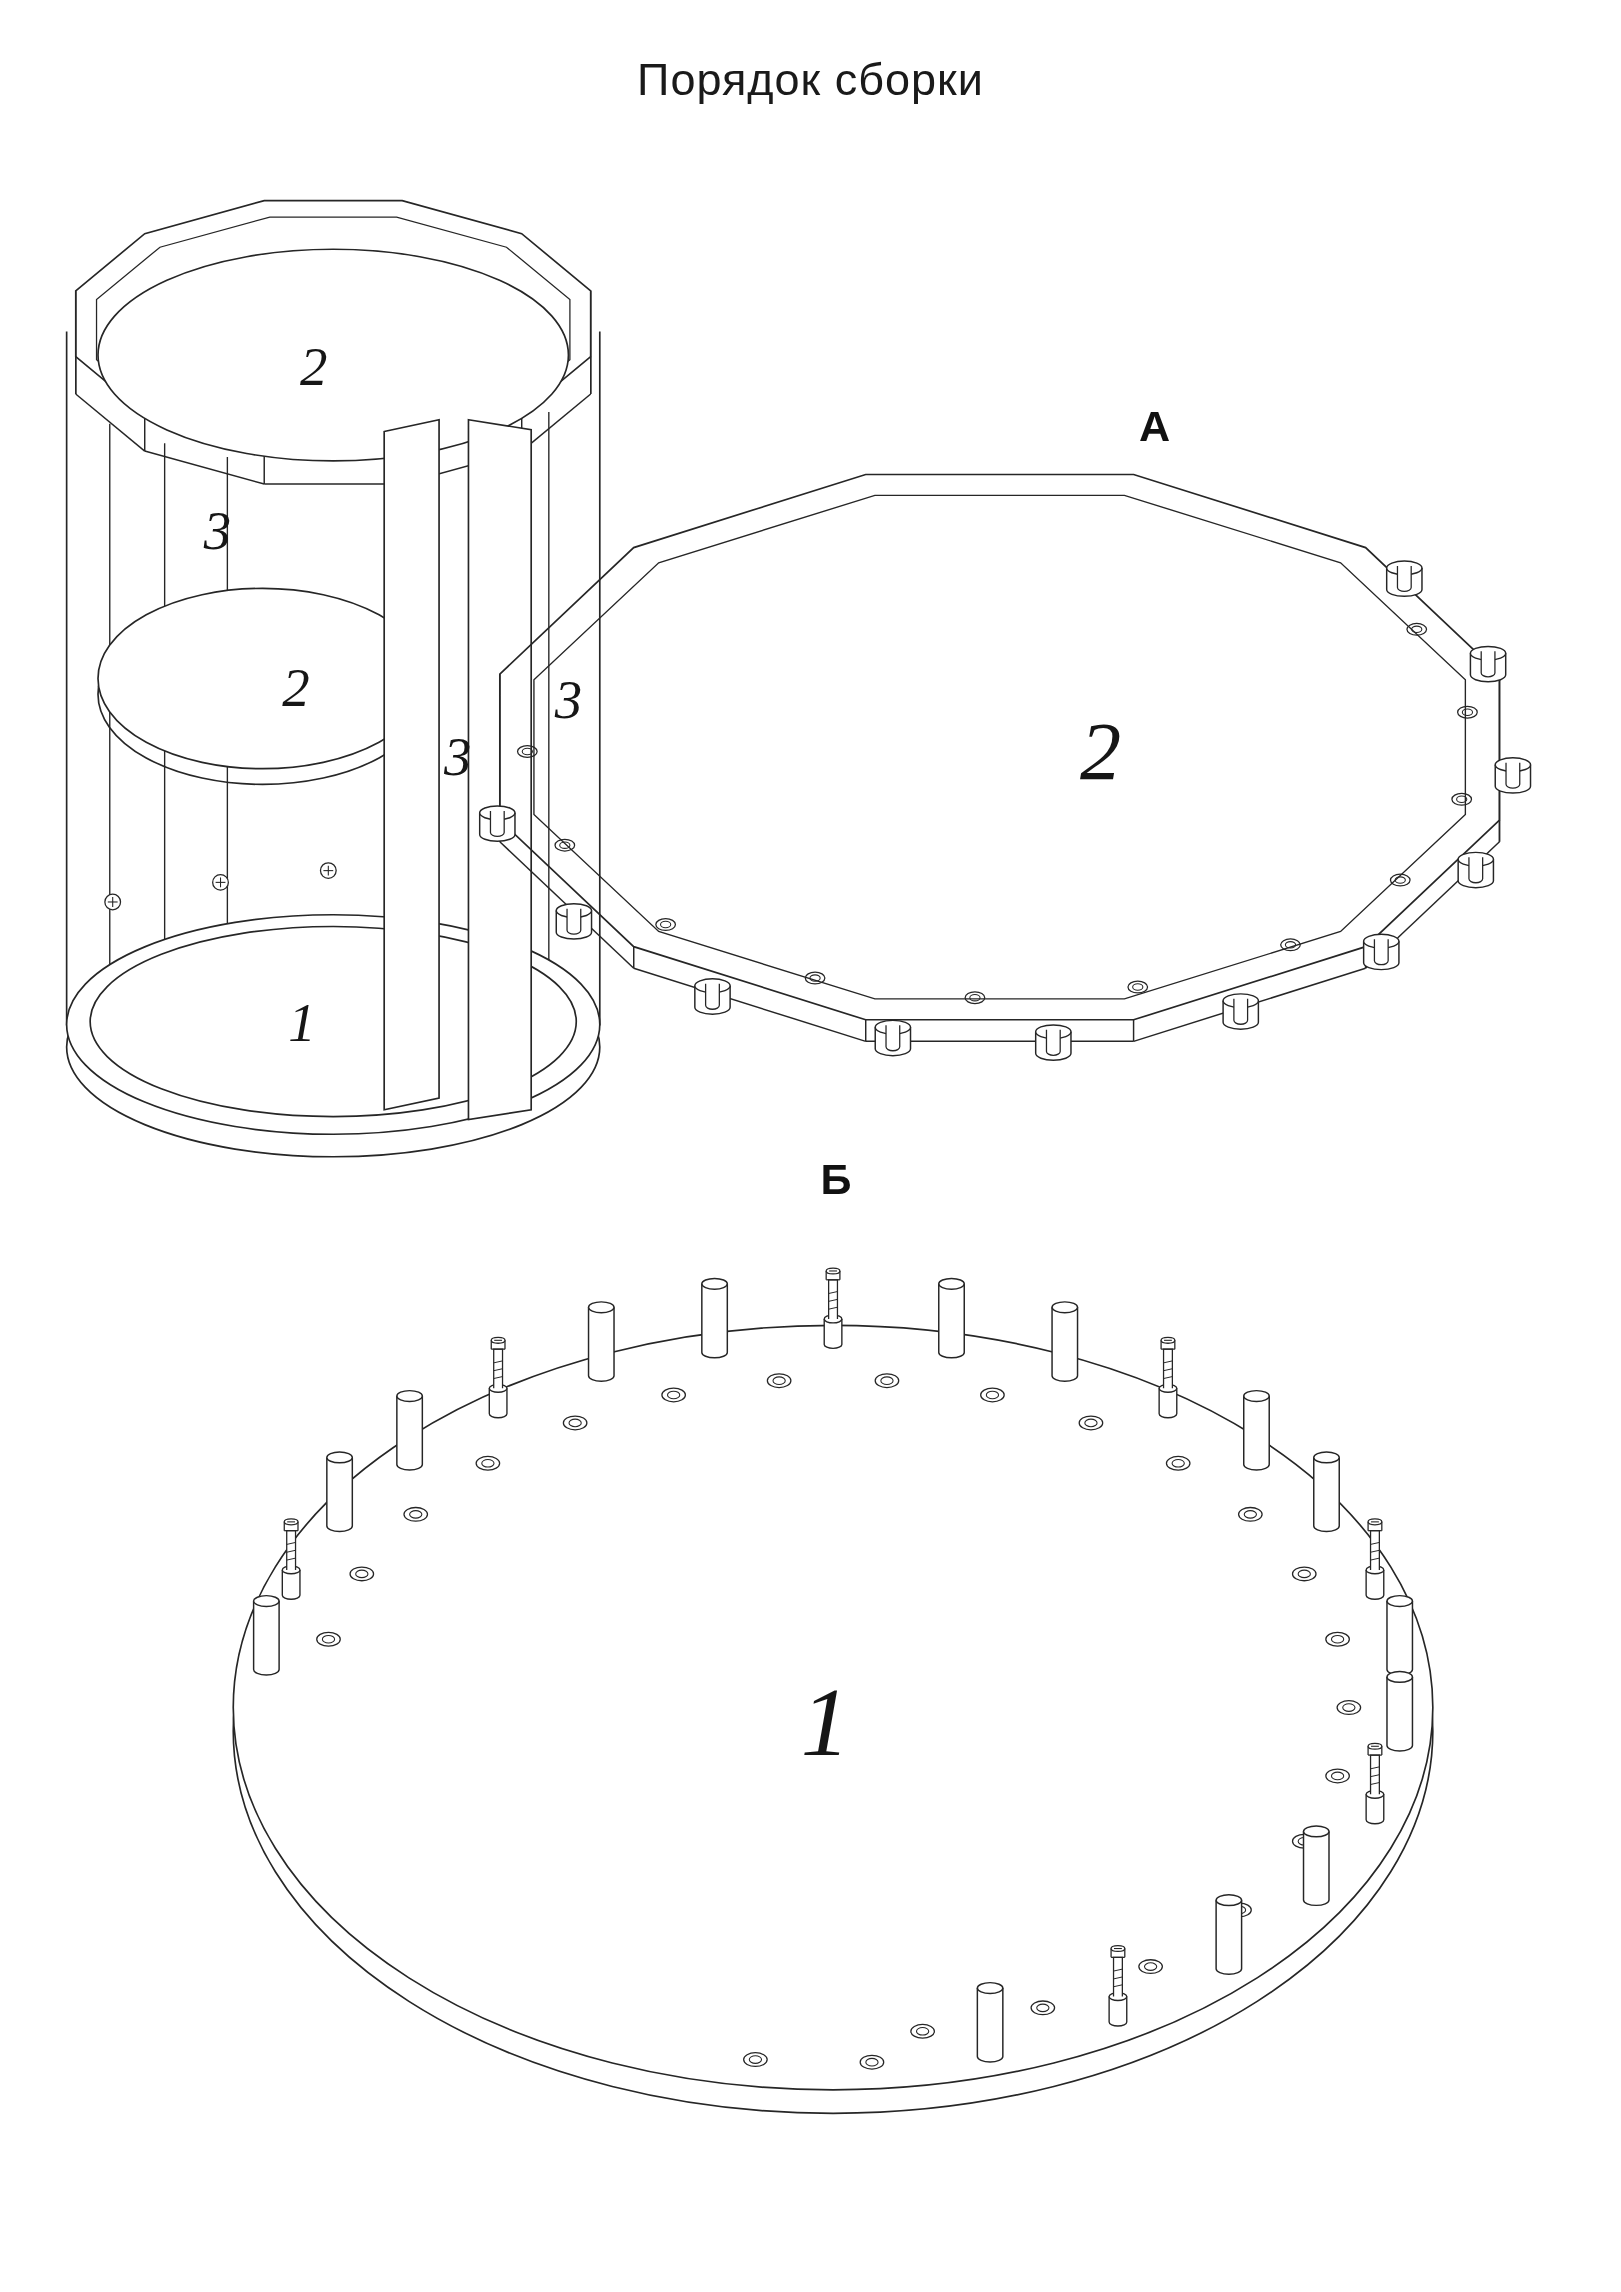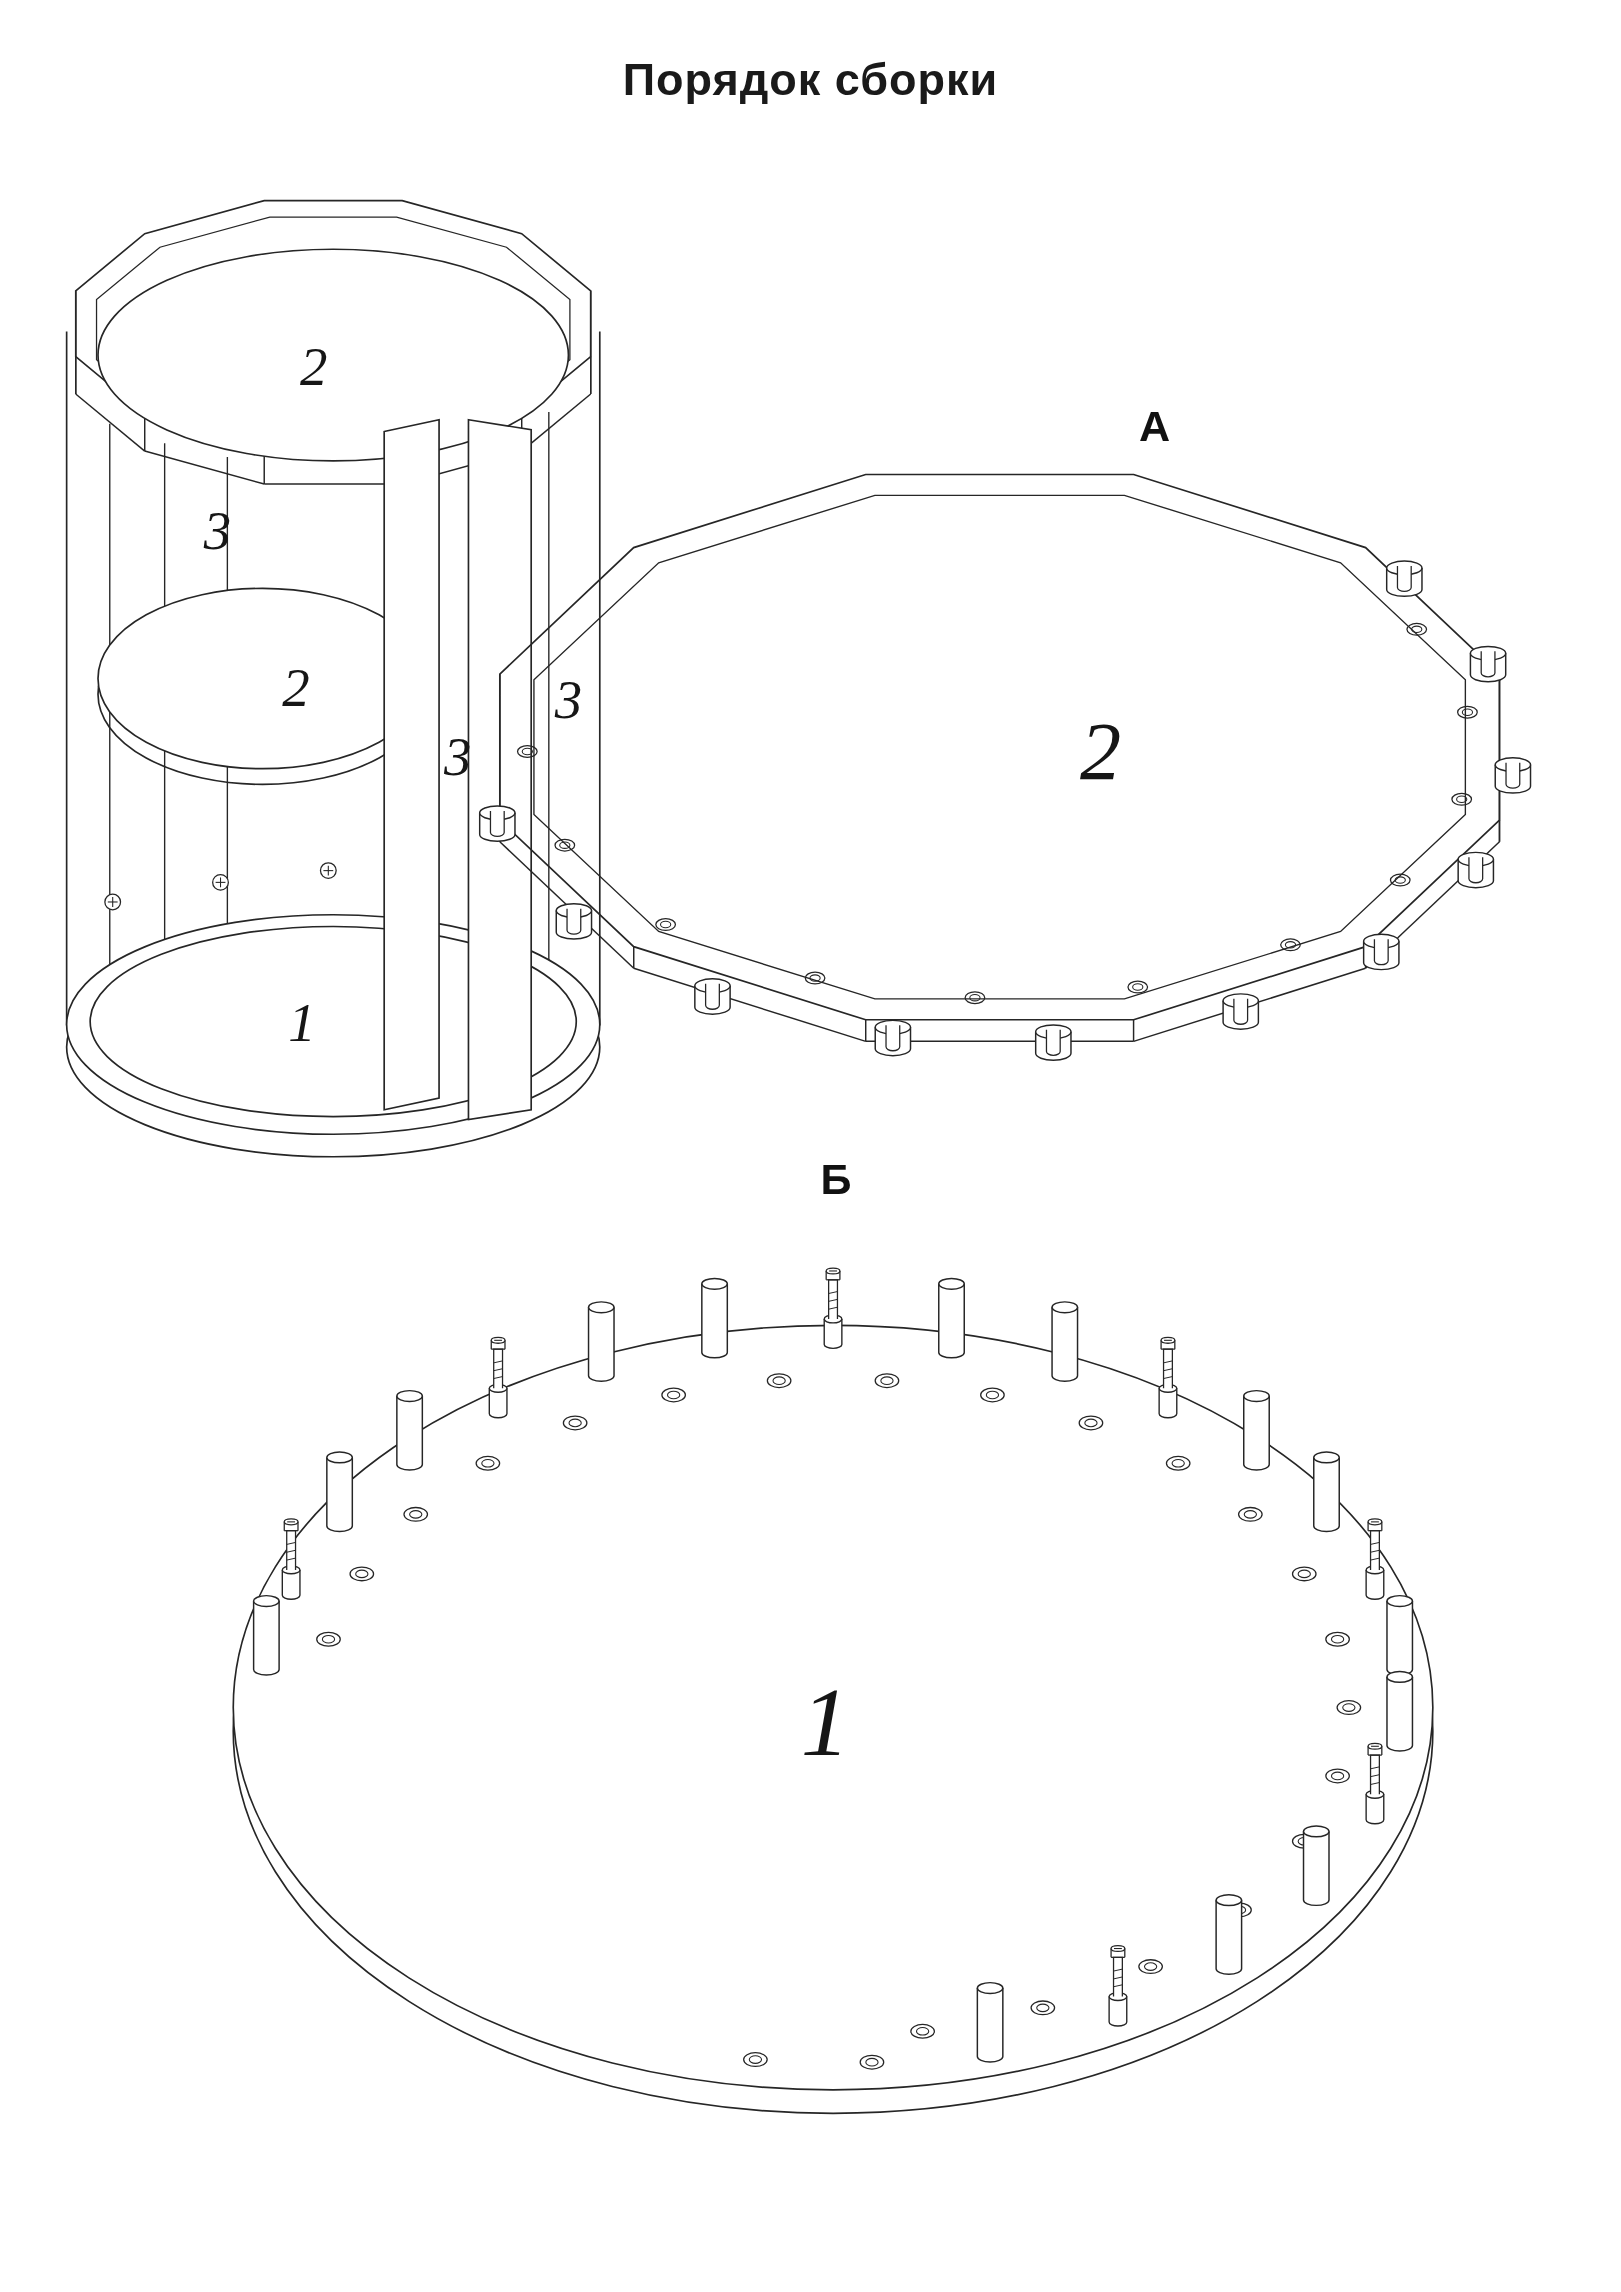--- a/index.html
+++ b/index.html
@@ -1,19 +1,19 @@
 <!DOCTYPE html>
 <html><head>
 <meta charset="utf-8">
 <style>
   html,body{margin:0;padding:0;background:#ffffff;}
   .page{position:relative;width:1621px;height:2293px;background:#ffffff;overflow:hidden;
         font-family:"Liberation Sans",sans-serif;}
   .title{position:absolute;top:54px;left:0;width:100%;margin:0;text-align:center;
-         font-size:45px;font-weight:700;color:#1a1a1a;letter-spacing:1px;
+         font-size:45px;font-weight:400;color:#1a1a1a;letter-spacing:1px;
          font-family:"Liberation Sans",sans-serif;}
   svg{position:absolute;left:0;top:0;}
   text{fill:#161616;}
   .num{font-family:"Liberation Serif",serif;font-style:italic;text-anchor:middle;}
   .n54{font-size:56px;}
   .n82{font-size:84px;}
   .n96{font-size:100px;}
   .viewletter{font-family:"Liberation Sans",sans-serif;font-weight:bold;font-size:44px;
               text-anchor:middle;fill:#111;}
 </style>

